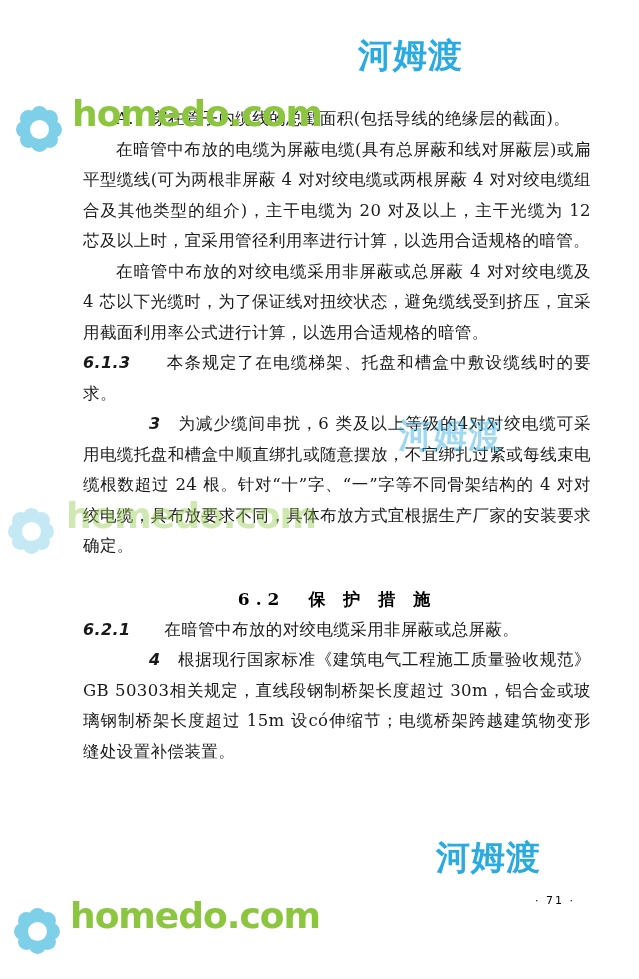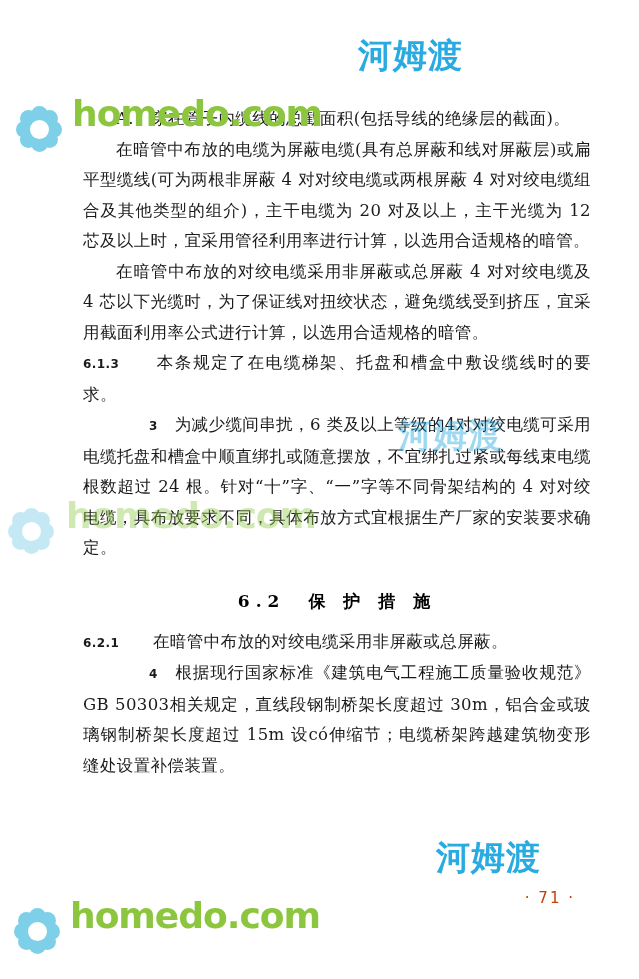--- a/index.html
+++ b/index.html
@@ -91,40 +91,41 @@
     letter-spacing: 0.4px;
   }
   p.indent2 { text-indent: 33px; }
   p.hang {
     padding-left: 0;
   }
   .num-label {
     display: inline-block;
     font-family: "DejaVu Sans", "Liberation Sans", sans-serif;
     font-weight: bold;
-    font-size: 12px;
+    font-size: 16px;
+    font-style: italic;
   }
   .sec-head {
     margin-top: 26px;
-    margin-bottom: 14px;
+    margin-bottom: 4px;
     text-align: center;
     font-size: 17px;
     font-weight: bold;
     letter-spacing: 6px;
     color: #000;
   }
   .footer {
     position: absolute;
     left: 0;
     right: 64px;
     bottom: 72px;
     text-align: right;
-    font-size: 15px;
+    font-size: 11px;
     font-family: "DejaVu Sans", "Liberation Sans", sans-serif;
-    color: #c2410c;
+    color: #000000;
     letter-spacing: 2px;
     z-index: 2;
   }
 </style>
 </head>
 <body>
 
 <div class="page">
 
   <div class="wm-layer">

